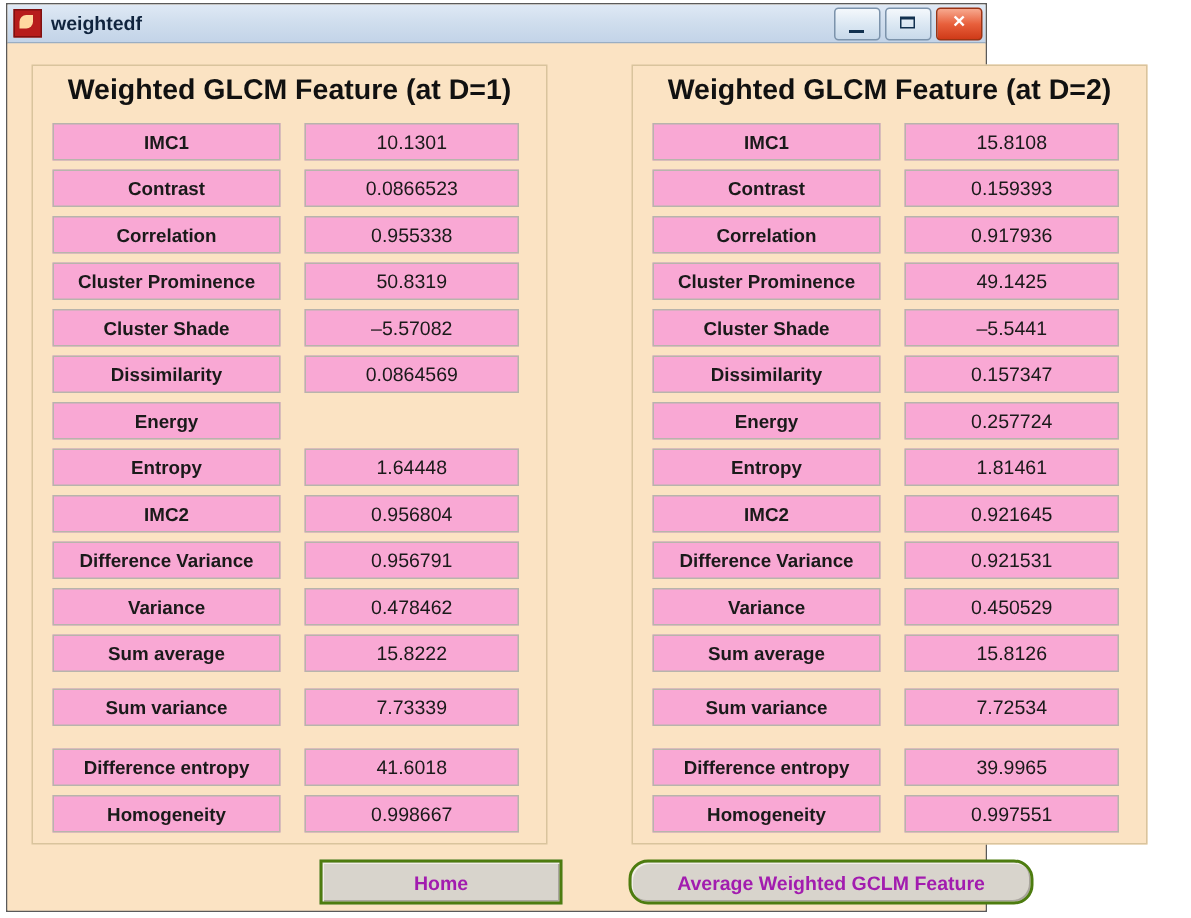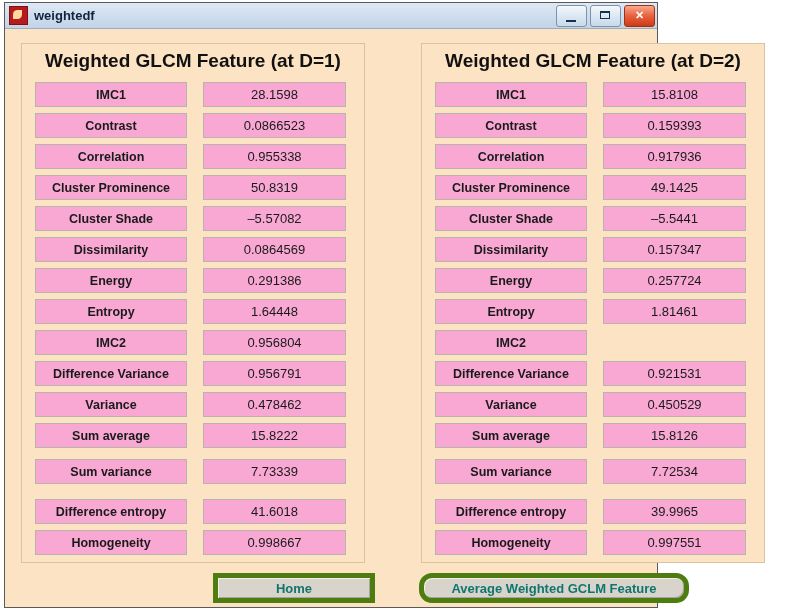--- a/index.html
+++ b/index.html
@@ -173,25 +173,25 @@
     position: absolute;
     left: 0;
     top: 544px;
     width: 100%;
     height: 40px;
   }
   .btn {
     position: absolute;
     height: 30px;
     background: #d8d4cc;
-    border: 5px solid #4d7c0f;
+    border: 2px solid #4d7c0f;
     box-sizing: border-box;
     font-size: 13px;
     font-weight: bold;
-    color: #0f766e;
+    color: #a21caf;
     display: flex;
     align-items: center;
     justify-content: center;
     white-space: nowrap;
     box-shadow: inset 1px 1px 0 #f2efe9, inset -1px -1px 0 #a9a59d;
   }
   .btn.home {
     left: 208px;
     width: 162px;
   }
@@ -220,21 +220,21 @@
     </div>
   </div>
 
   <div class="client">
 
     <div class="panel left">
       <div class="panel-title">Weighted GLCM Feature (at D=1)</div>
       <div class="rows">
         <div class="row" style="top:0px">
           <div class="cell label">IMC1</div>
-          <div class="cell value">28.1598</div>
+          <div class="cell value">10.1301</div>
         </div>
         <div class="row" style="top:31px">
           <div class="cell label">Contrast</div>
           <div class="cell value">0.0866523</div>
         </div>
         <div class="row" style="top:62px">
           <div class="cell label">Correlation</div>
           <div class="cell value">0.955338</div>
         </div>
         <div class="row" style="top:93px">
@@ -244,21 +244,20 @@
         <div class="row" style="top:124px">
           <div class="cell label">Cluster Shade</div>
           <div class="cell value">–5.57082</div>
         </div>
         <div class="row" style="top:155px">
           <div class="cell label">Dissimilarity</div>
           <div class="cell value">0.0864569</div>
         </div>
         <div class="row" style="top:186px">
           <div class="cell label">Energy</div>
-          <div class="cell value">0.291386</div>
         </div>
         <div class="row" style="top:217px">
           <div class="cell label">Entropy</div>
           <div class="cell value">1.64448</div>
         </div>
         <div class="row" style="top:248px">
           <div class="cell label">IMC2</div>
           <div class="cell value">0.956804</div>
         </div>
         <div class="row" style="top:279px">
@@ -318,20 +317,21 @@
         <div class="row" style="top:186px">
           <div class="cell label">Energy</div>
           <div class="cell value">0.257724</div>
         </div>
         <div class="row" style="top:217px">
           <div class="cell label">Entropy</div>
           <div class="cell value">1.81461</div>
         </div>
         <div class="row" style="top:248px">
           <div class="cell label">IMC2</div>
+          <div class="cell value">0.921645</div>
         </div>
         <div class="row" style="top:279px">
           <div class="cell label">Difference Variance</div>
           <div class="cell value">0.921531</div>
         </div>
         <div class="row" style="top:310px">
           <div class="cell label">Variance</div>
           <div class="cell value">0.450529</div>
         </div>
         <div class="row" style="top:341px">

